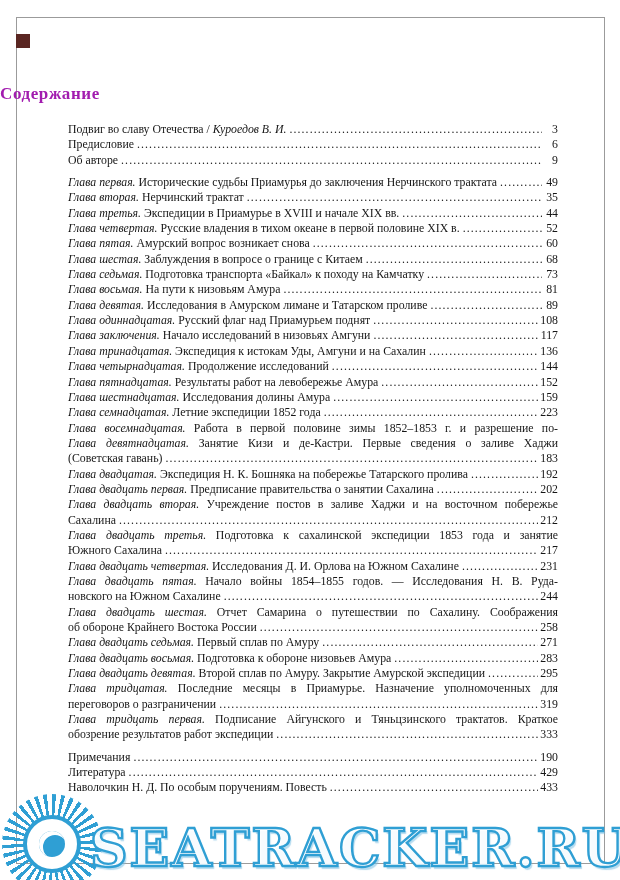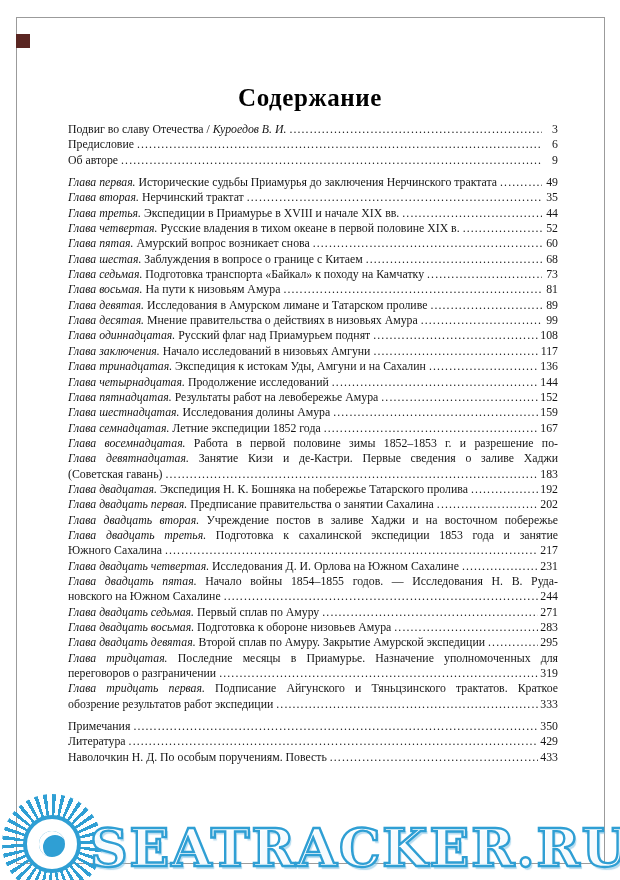--- a/index.html
+++ b/index.html
@@ -11,22 +11,22 @@
   }
   .frame {
     position:absolute; left:16px; top:17px; right:15px; bottom:16px;
     border:1px solid #9b9b9b; pointer-events:none;
   }
   .corner-mark {
     position:absolute; left:16px; top:34px; width:14px; height:14px;
   }
   .title {
     position:absolute; top:84px; left:0; width:100%;
-    text-align:center; font-size:25px; font-weight:bold;
-    letter-spacing:0.6px; color:#000000;
+    font-size:17px; font-weight:bold;
+    letter-spacing:0.6px; color:#a21caf;
   }
   .toc {
     position:absolute; top:122px; left:68px; right:62px;
     font-size:11.8px; line-height:15.35px; color:#161616;
   }
   .toc-group { margin-bottom:7px; }
   .toc-line { display:flex; align-items:center; }
   .toc-line .toc-text { white-space:nowrap; flex:0 0 auto; }
   .toc-line1 { text-align:justify; text-align-last:justify; -moz-text-align-last:justify; }
   .toc-text .it { font-style:italic; }
@@ -152,27 +152,20 @@
         </div>
         <div class="toc-entry">
           <div class="toc-line">
             <span class="toc-text"><span class="it">Глава девятая.</span><span class="nm"> Исследования в Амурском лимане и Татарском проливе</span></span>
             <span class="dots"></span>
             <span class="page-num">89</span>
           </div>
         </div>
         <div class="toc-entry">
           <div class="toc-line">
-            <span class="toc-text"><span class="it">Глава десятая.</span><span class="nm"> Мнение правительства о действиях в низовьях Амура</span></span>
-            <span class="dots"></span>
-            <span class="page-num">99</span>
-          </div>
-        </div>
-        <div class="toc-entry">
-          <div class="toc-line">
             <span class="toc-text"><span class="it">Глава одиннадцатая.</span><span class="nm"> Русский флаг над Приамурьем поднят</span></span>
             <span class="dots"></span>
             <span class="page-num">108</span>
           </div>
         </div>
         <div class="toc-entry">
           <div class="toc-line">
             <span class="toc-text"><span class="it">Глава заключения.</span><span class="nm"> Начало исследований в низовьях Амгуни</span></span>
             <span class="dots"></span>
             <span class="page-num">117</span>
@@ -203,21 +196,21 @@
           <div class="toc-line">
             <span class="toc-text"><span class="it">Глава шестнадцатая.</span><span class="nm"> Исследования долины Амура</span></span>
             <span class="dots"></span>
             <span class="page-num">159</span>
           </div>
         </div>
         <div class="toc-entry">
           <div class="toc-line">
             <span class="toc-text"><span class="it">Глава семнадцатая.</span><span class="nm"> Летние экспедиции 1852 года</span></span>
             <span class="dots"></span>
-            <span class="page-num">167</span>
+            <span class="page-num">223</span>
           </div>
         </div>
         <div class="toc-entry">
           <div class="toc-line1"><span class="toc-text"><span class="it">Глава восемнадцатая.</span><span class="nm"> Работа в первой половине зимы 1852–1853 г. и разрешение по-</span></span></div>
         </div>
         <div class="toc-entry">
           <div class="toc-line1"><span class="toc-text"><span class="it">Глава девятнадцатая.</span><span class="nm"> Занятие Кизи и де-Кастри. Первые сведения о заливе Хаджи</span></span></div>
           <div class="toc-line">
             <span class="toc-text"><span class="nm">(Советская гавань)</span></span>
             <span class="dots"></span>
@@ -233,20 +226,25 @@
         </div>
         <div class="toc-entry">
           <div class="toc-line">
             <span class="toc-text"><span class="it">Глава двадцать первая.</span><span class="nm"> Предписание правительства о занятии Сахалина</span></span>
             <span class="dots"></span>
             <span class="page-num">202</span>
           </div>
         </div>
         <div class="toc-entry">
           <div class="toc-line1"><span class="toc-text"><span class="it">Глава двадцать вторая.</span><span class="nm"> Учреждение постов в заливе Хаджи и на восточном побережье</span></span></div>
+          <div class="toc-line">
+            <span class="toc-text"><span class="nm">Сахалина</span></span>
+            <span class="dots"></span>
+            <span class="page-num">212</span>
+          </div>
         </div>
         <div class="toc-entry">
           <div class="toc-line1"><span class="toc-text"><span class="it">Глава двадцать третья.</span><span class="nm"> Подготовка к сахалинской экспедиции 1853 года и занятие</span></span></div>
           <div class="toc-line">
             <span class="toc-text"><span class="nm">Южного Сахалина</span></span>
             <span class="dots"></span>
             <span class="page-num">217</span>
           </div>
         </div>
         <div class="toc-entry">
@@ -255,20 +253,28 @@
             <span class="dots"></span>
             <span class="page-num">231</span>
           </div>
         </div>
         <div class="toc-entry">
           <div class="toc-line1"><span class="toc-text"><span class="it">Глава двадцать пятая.</span><span class="nm"> Начало войны 1854–1855 годов. — Исследования Н. В. Руда-</span></span></div>
           <div class="toc-line">
             <span class="toc-text"><span class="nm">новского на Южном Сахалине</span></span>
             <span class="dots"></span>
             <span class="page-num">244</span>
+          </div>
+        </div>
+        <div class="toc-entry">
+          <div class="toc-line1"><span class="toc-text"><span class="it">Глава двадцать шестая.</span><span class="nm"> Отчет Самарина о путешествии по Сахалину. Соображения</span></span></div>
+          <div class="toc-line">
+            <span class="toc-text"><span class="nm">об обороне Крайнего Востока России</span></span>
+            <span class="dots"></span>
+            <span class="page-num">258</span>
           </div>
         </div>
         <div class="toc-entry">
           <div class="toc-line">
             <span class="toc-text"><span class="it">Глава двадцать седьмая.</span><span class="nm"> Первый сплав по Амуру</span></span>
             <span class="dots"></span>
             <span class="page-num">271</span>
           </div>
         </div>
         <div class="toc-entry">
@@ -300,21 +306,21 @@
             <span class="dots"></span>
             <span class="page-num">333</span>
           </div>
         </div>
       </div>
       <div class="toc-group">
         <div class="toc-entry">
           <div class="toc-line">
             <span class="toc-text"><span class="nm">Примечания</span></span>
             <span class="dots"></span>
-            <span class="page-num">350</span>
+            <span class="page-num">190</span>
           </div>
         </div>
         <div class="toc-entry">
           <div class="toc-line">
             <span class="toc-text"><span class="nm">Литература</span></span>
             <span class="dots"></span>
             <span class="page-num">429</span>
           </div>
         </div>
         <div class="toc-entry">

